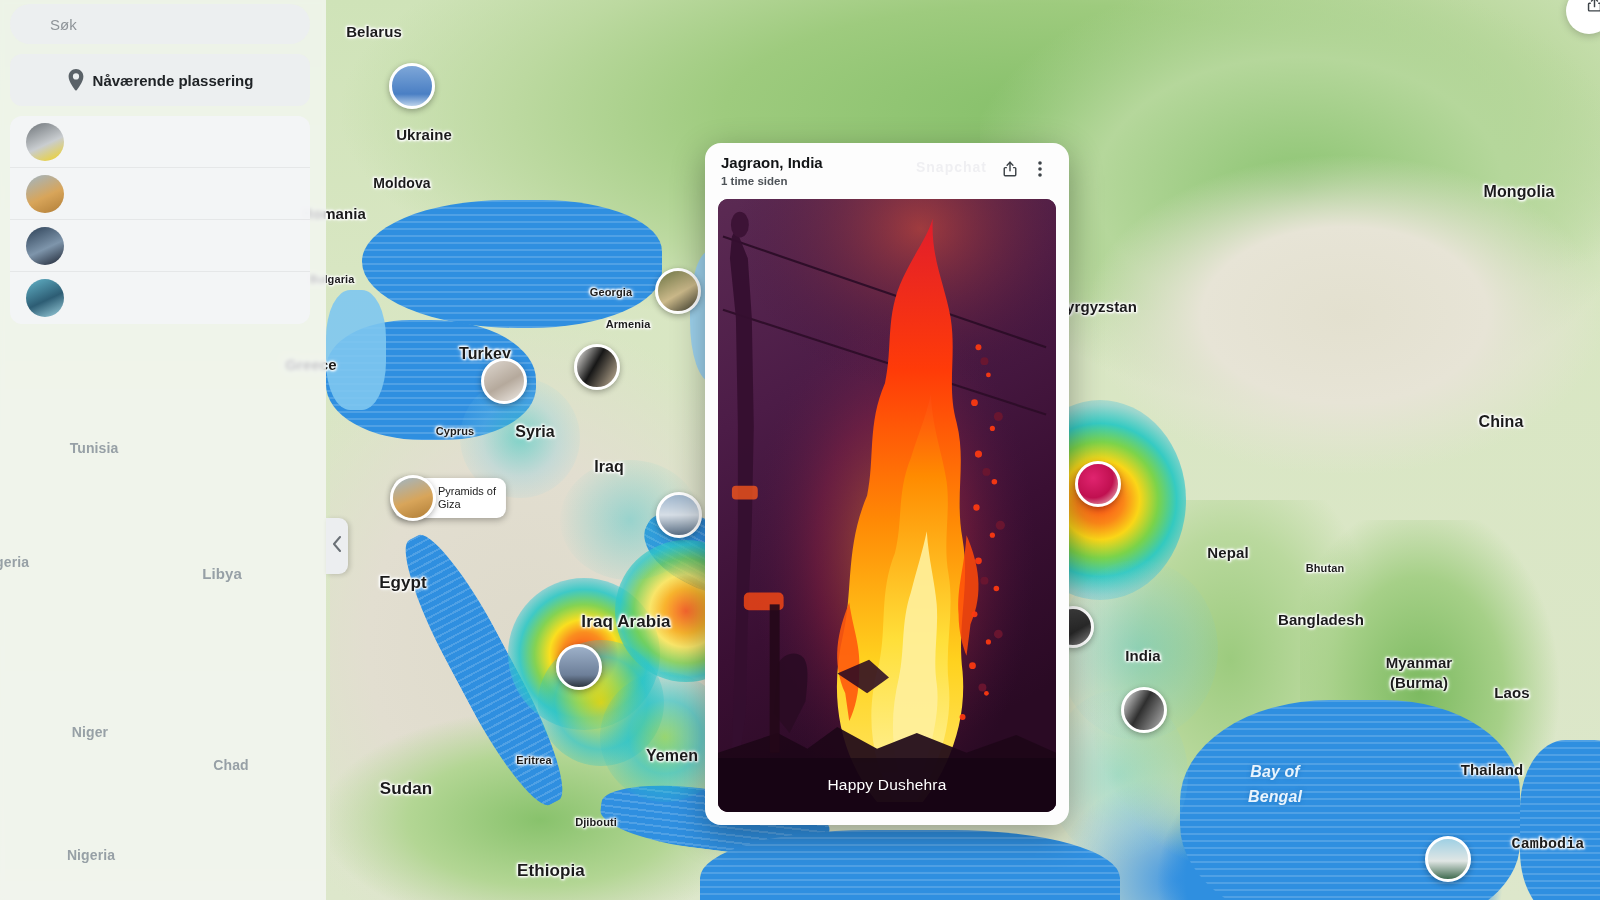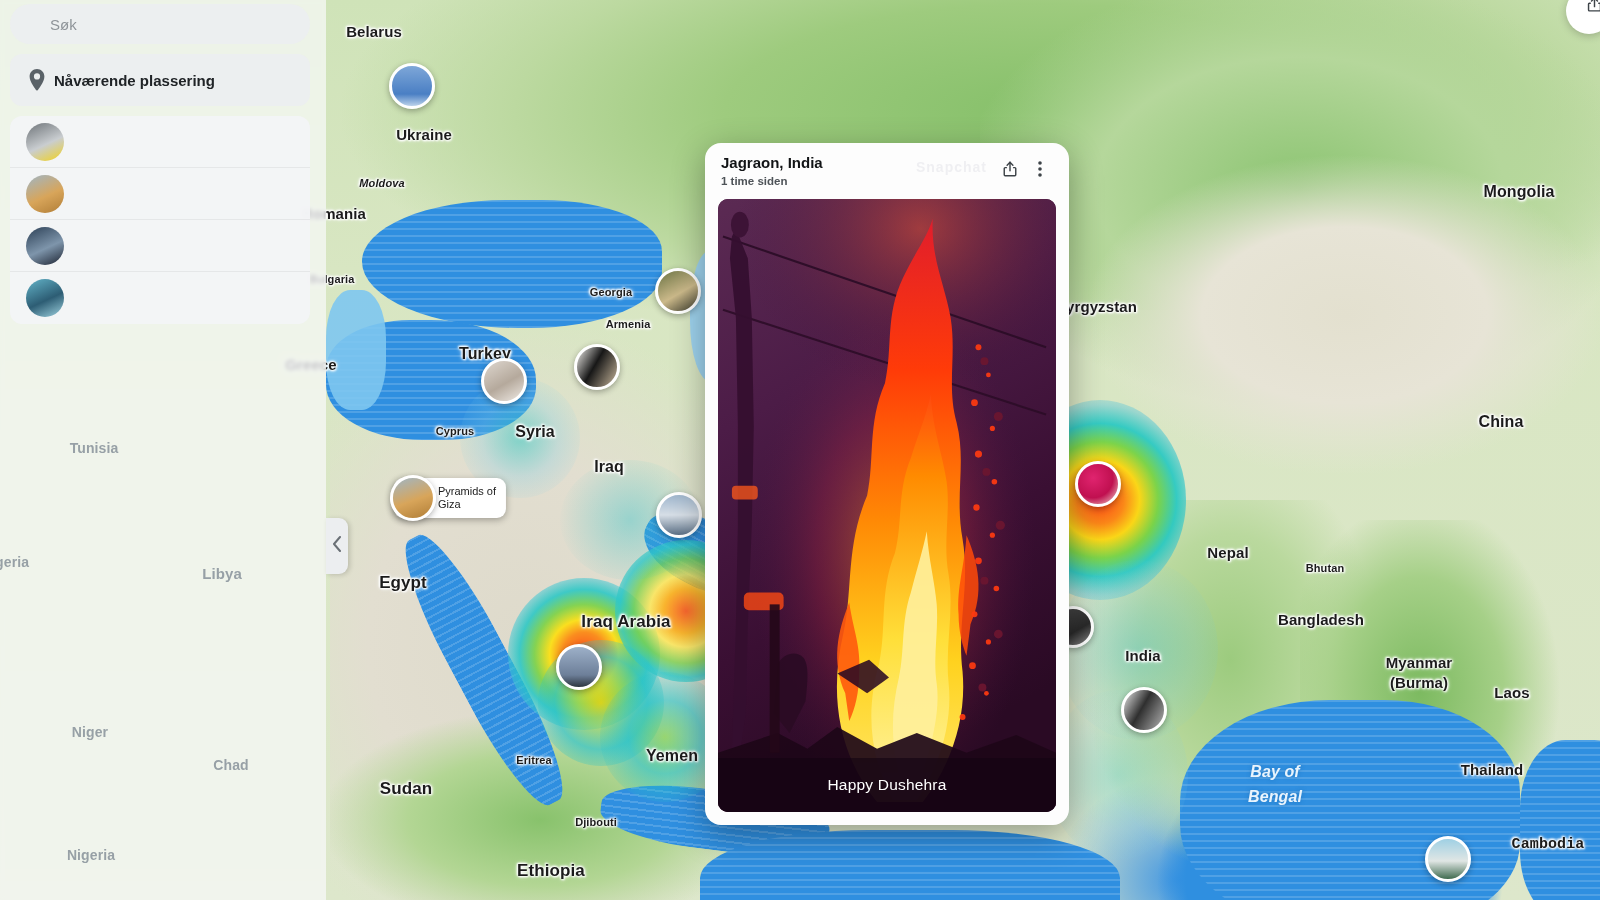--- a/index.html
+++ b/index.html
@@ -105,21 +105,21 @@
   }
   .search-box {
     height: 40px; border-radius: 20px;
     background: rgba(236,238,240,.93);
     display: flex; align-items: center; padding: 0 18px;
   }
   .search-box .ph { font-size: 15px; color: #8e9499; margin-left: 22px; }
   .loc-box {
     height: 52px; border-radius: 12px;
     background: rgba(236,238,240,.93);
-    display: flex; align-items: center; padding: 0 18px; gap: 8px;
+    display: flex; align-items: center; padding: 0 18px; gap: 8px; justify-content: center;
   }
   .loc-box .lbl { font-size: 15px; color: #202427; font-weight: 600; }
   .pin-icon { width: 18px; height: 22px; color: #5a6268; flex: none; }
 
   .stories {
     border-radius: 12px; overflow: hidden;
     background: rgba(243,244,246,.93);
   }
   .stories-head {
     font-size: 11.5px; letter-spacing: 1.3px; color: #8d9398;
@@ -227,21 +227,21 @@
     <div class="heat" style="left:538px;top:640px;width:126px;height:126px;background:radial-gradient(circle,#ffd400 0%,#9bd55a 26%,#2ec4c6 52%,rgba(120,200,230,0) 84%);opacity:.7;"></div>
     <div class="heat" style="left:600px;top:672px;width:130px;height:130px;background:radial-gradient(circle,#6fd03c 0%,#25c3c6 40%,rgba(120,200,230,0) 80%);opacity:.62;"></div>
     <div class="heat" style="left:460px;top:378px;width:120px;height:120px;background:radial-gradient(circle,#30c7c2 0%,rgba(120,205,230,.5) 45%,rgba(120,200,230,0) 82%);opacity:.55;"></div>
     <div class="heat" style="left:1058px;top:560px;width:160px;height:180px;background:radial-gradient(circle,rgba(60,190,215,.55) 0%,rgba(110,200,225,.3) 48%,rgba(120,200,230,0) 82%);opacity:.65;"></div>
     <div class="heat" style="left:1048px;top:690px;width:140px;height:170px;background:radial-gradient(circle,rgba(45,195,198,.5) 0%,rgba(120,205,230,.28) 50%,rgba(120,200,230,0) 84%);opacity:.6;"></div>
     <div class="heat" style="left:560px;top:460px;width:140px;height:120px;background:radial-gradient(circle,rgba(50,195,200,.42) 0%,rgba(120,205,230,0) 78%);"></div>
 
     <div id="map-labels">
         <div class="mlabel" style="left: 374px; top: 31px; font-size: 15px;">Belarus</div>
         <div class="mlabel" style="left: 424px; top: 134px; font-size: 15px;">Ukraine</div>
-        <div class="mlabel" style="left: 382px; top: 183px; font-size: 11px; font-style: italic;">Moldova</div>
+        <div class="mlabel" style="left: 402px; top: 183px; font-size: 14px;">Moldova</div>
         <div class="mlabel" style="left: 334px; top: 213px; font-size: 15px;">Romania</div>
         <div class="mlabel" style="left: 332px; top: 279px; font-size: 11px;">Bulgaria</div>
         <div class="mlabel" style="left: 311px; top: 364px; font-size: 15px;">Greece</div>
         <div class="mlabel" style="left: 611px; top: 292px; font-size: 11px;">Georgia</div>
         <div class="mlabel" style="left: 628px; top: 324px; font-size: 11px;">Armenia</div>
         <div class="mlabel" style="left: 485px; top: 354px; font-size: 16px;">Turkey</div>
         <div class="mlabel" style="left: 455px; top: 431px; font-size: 11px;">Cyprus</div>
         <div class="mlabel" style="left: 535px; top: 432px; font-size: 16px;">Syria</div>
         <div class="mlabel" style="left: 609px; top: 467px; font-size: 16px;">Iraq</div>
         <div class="mlabel" style="left: 403px; top: 583px; font-size: 17px;">Egypt</div>

